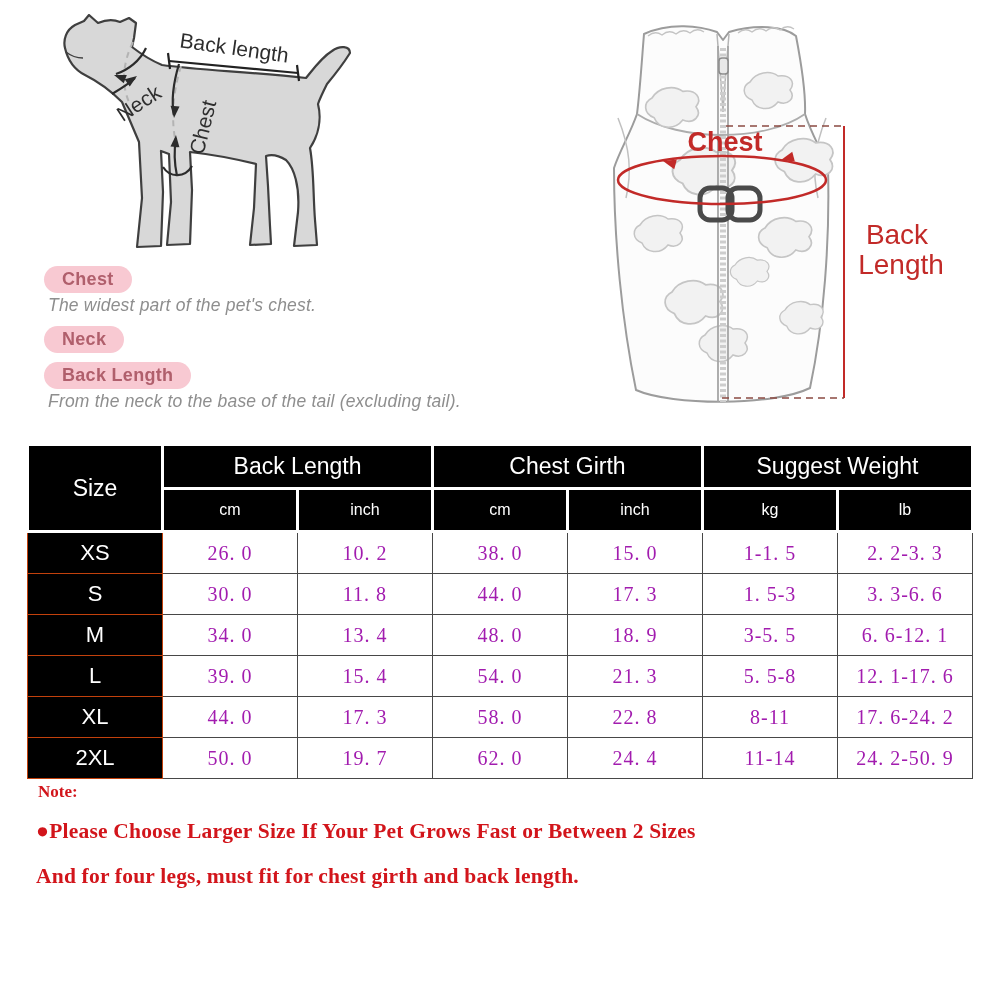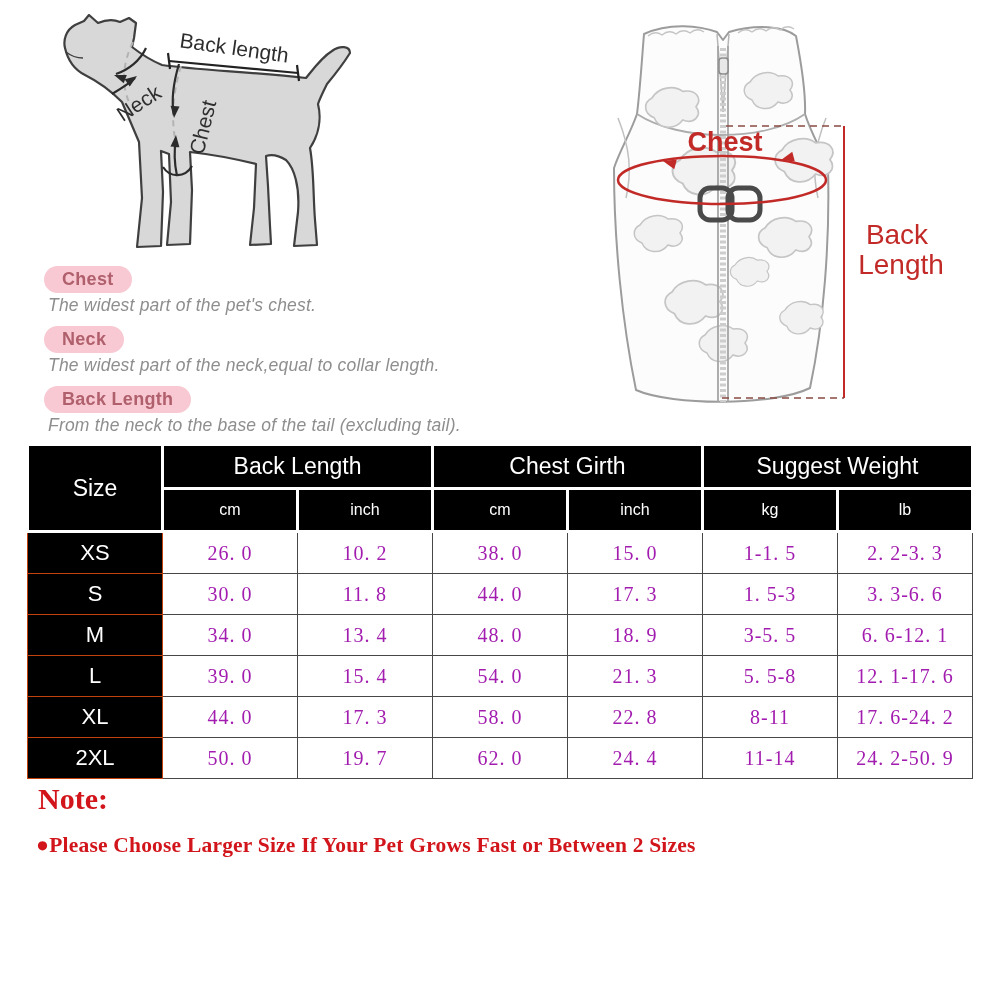--- a/index.html
+++ b/index.html
@@ -28,21 +28,21 @@
   .size-table td.size-head{font-size:24px;}
   .size-table td.size-cell{background:#000;color:#fff;border:1px solid #c2410c;
                            font-size:22px;height:40px;}
   .size-table td.val{background:#fff;color:#a21caf;border:1px solid #474747;
                      font-family:"Liberation Serif","DejaVu Serif",serif;
                      font-size:20px;letter-spacing:1px;height:40px;}
 
   
   .notes{position:absolute;left:36px;top:782px;width:930px;color:#d2151b;
          font-family:"Liberation Serif","DejaVu Serif",serif;font-weight:bold;}
-  .notes-title{font-size:30px;margin:0 0 17px 2px;}
+  .notes-title{font-size:17px;margin:0 0 17px 2px;}
   .note-line{font-size:21.5px;margin:0 0 20px 0;letter-spacing:.2px;}
   .note-line.cont{margin-bottom:0;}
 </style>
 </head>
 <body>
 
 <div id="canvas">
 
   <svg class="dog-svg" width="480" height="250" viewBox="0 0 480 250">
 
@@ -138,21 +138,20 @@
     <text x="341" y="264" text-anchor="middle" font-size="28" fill="#c22a28">Length</text>
   </svg>
 
   <div class="defs">
     <div class="def-group">
       <span class="def-pill">Chest</span>
       <div class="def-desc">The widest part of the pet's chest.</div>
     </div>
     <div class="def-group">
       <span class="def-pill">Neck</span>
-      <div class="def-desc">The widest part of the neck,equal to collar length.</div>
     </div>
     <div class="def-group">
       <span class="def-pill">Back Length</span>
       <div class="def-desc">From the neck to the base of the tail (excluding tail).</div>
     </div>
   </div>
 
   <table class="size-table">
     <tbody>
         <tr class="group-row">
@@ -222,15 +221,16 @@
       <td class="val">24. 4</td>
       <td class="val">11-14</td>
       <td class="val">24. 2-50. 9</td>
     </tr>
   </tbody>
     </table>
 
   <div class="notes">
     <div class="notes-title">Note:</div>
     <div class="note-line">●Please Choose Larger Size If Your Pet Grows Fast or Between 2 Sizes</div>
+    <div class="note-line cont">And for four legs, must fit for chest girth and back length.</div>
   </div>
 
 </div>
 
 </body></html>

